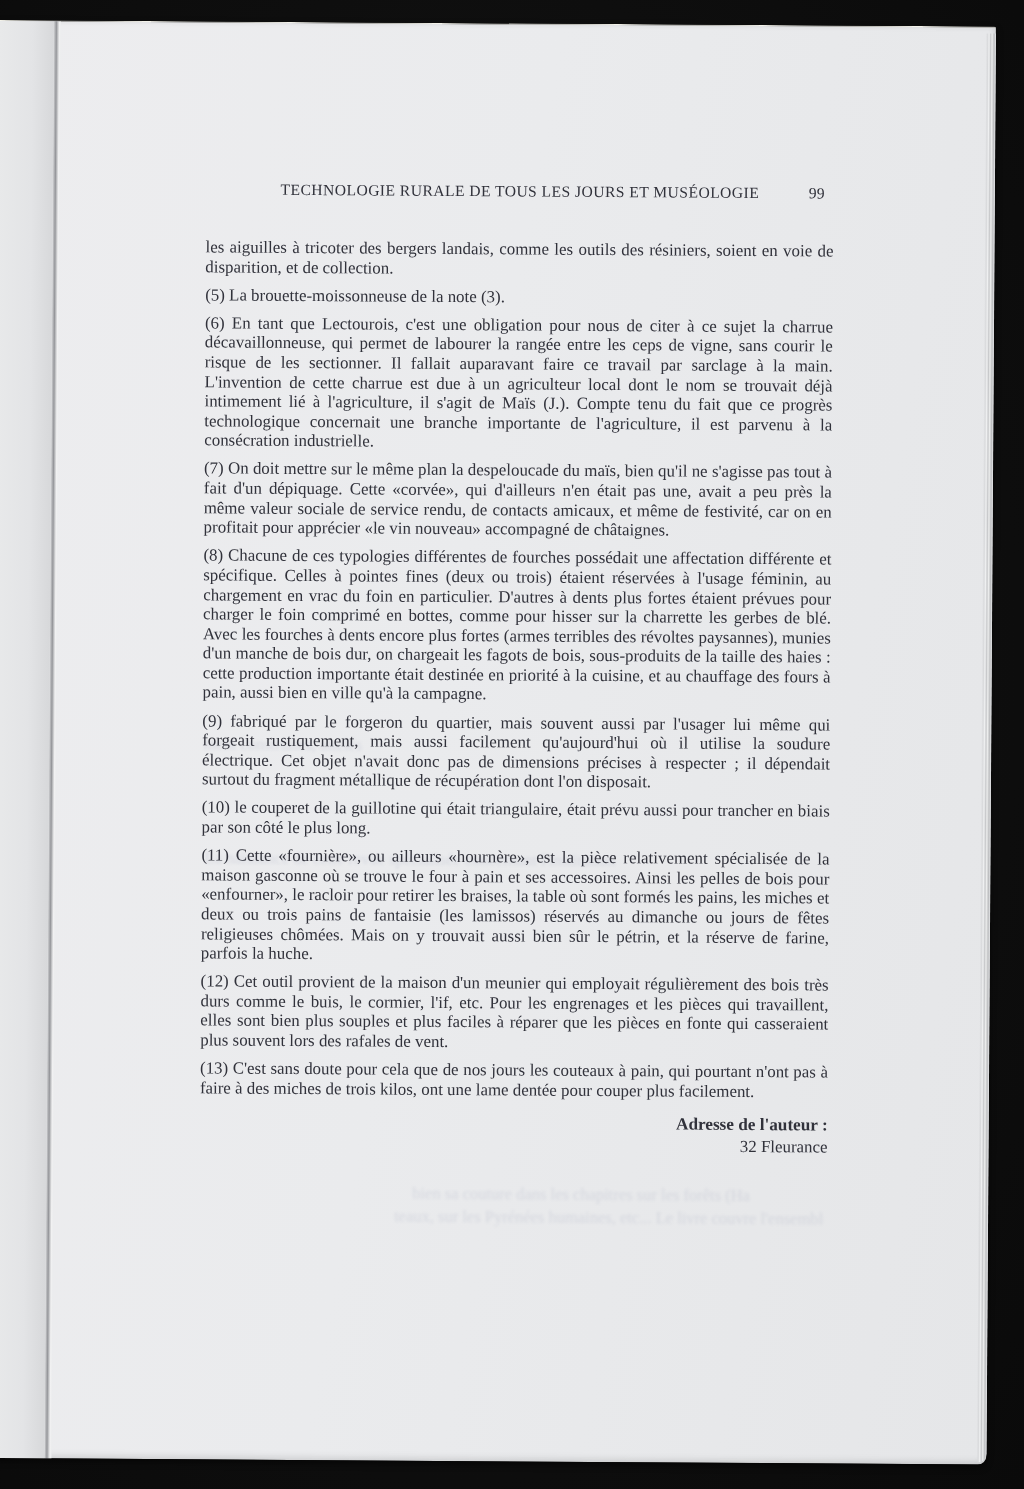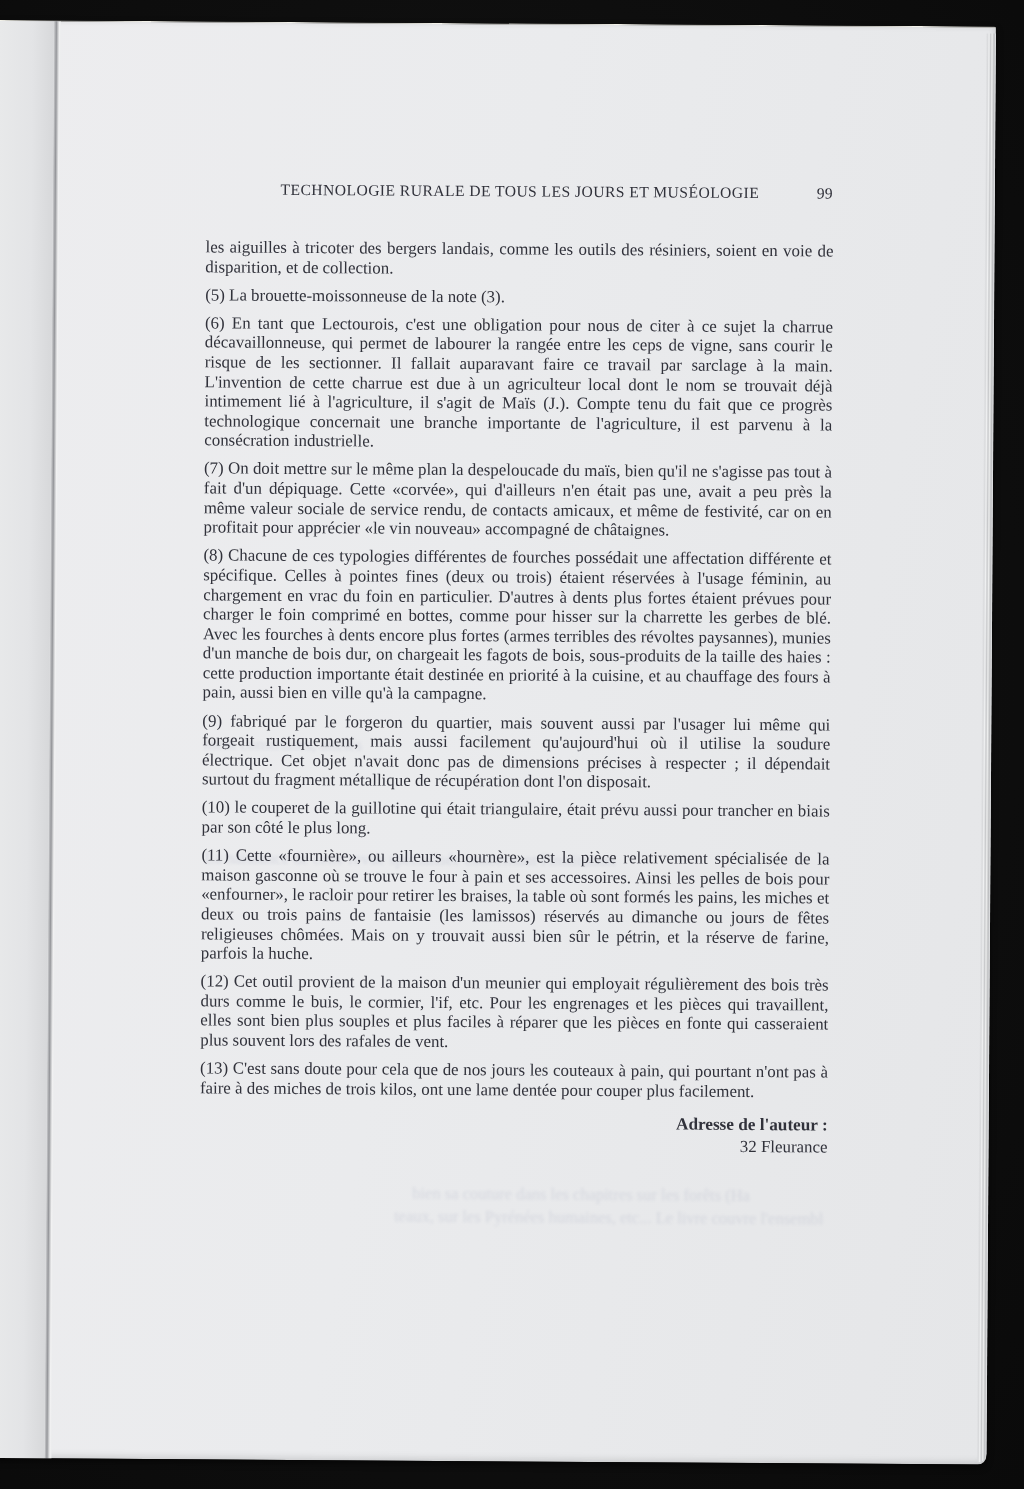--- a/index.html
+++ b/index.html
@@ -55,21 +55,21 @@
   
   .content {
     position: absolute; left: 207px; top: 157px; width: 628px;
     color: #31323b;
   }
   .running-head {
     position: relative; height: 19px; margin-bottom: 39px;
     font-size: 15.6px; letter-spacing: 0.45px; line-height: 19px;
   }
   .head-title { display: block; text-align: center; }
-  .head-num { position: absolute; right: 1px; top: 0; letter-spacing: 0.2px; }
+  .head-num { position: absolute; right: 9px; top: 0; letter-spacing: 0.2px; }
   .note {
     margin: 0 0 8.5px 0;
     font-size: 16.9px; line-height: 19.6px;
     text-align: justify;
   }
   .note:last-child { margin-bottom: 0; }
   .address { margin-top: 13px; text-align: right; line-height: 21.5px; }
   .addr-label { font-weight: bold; font-size: 17.2px; }
   .addr-value { font-size: 16.9px; }
 </style>

